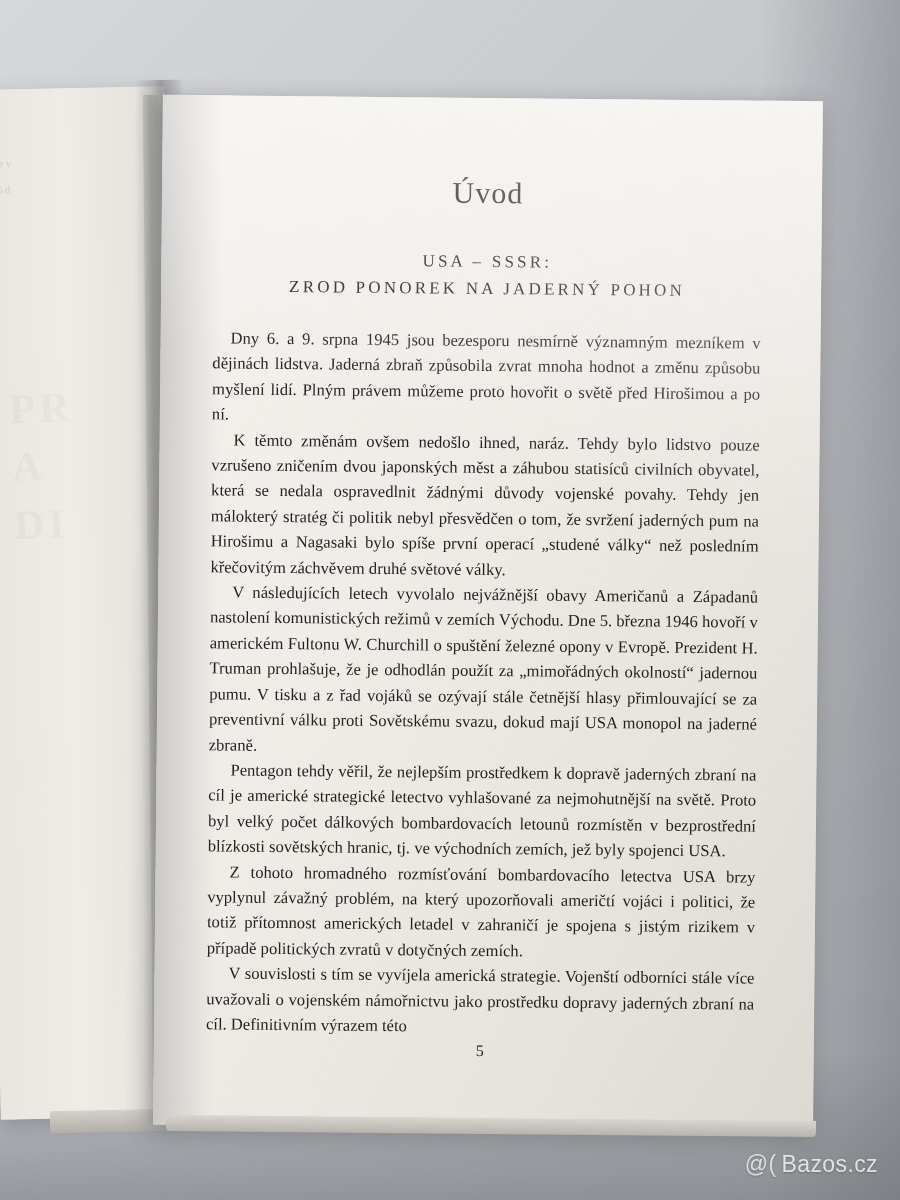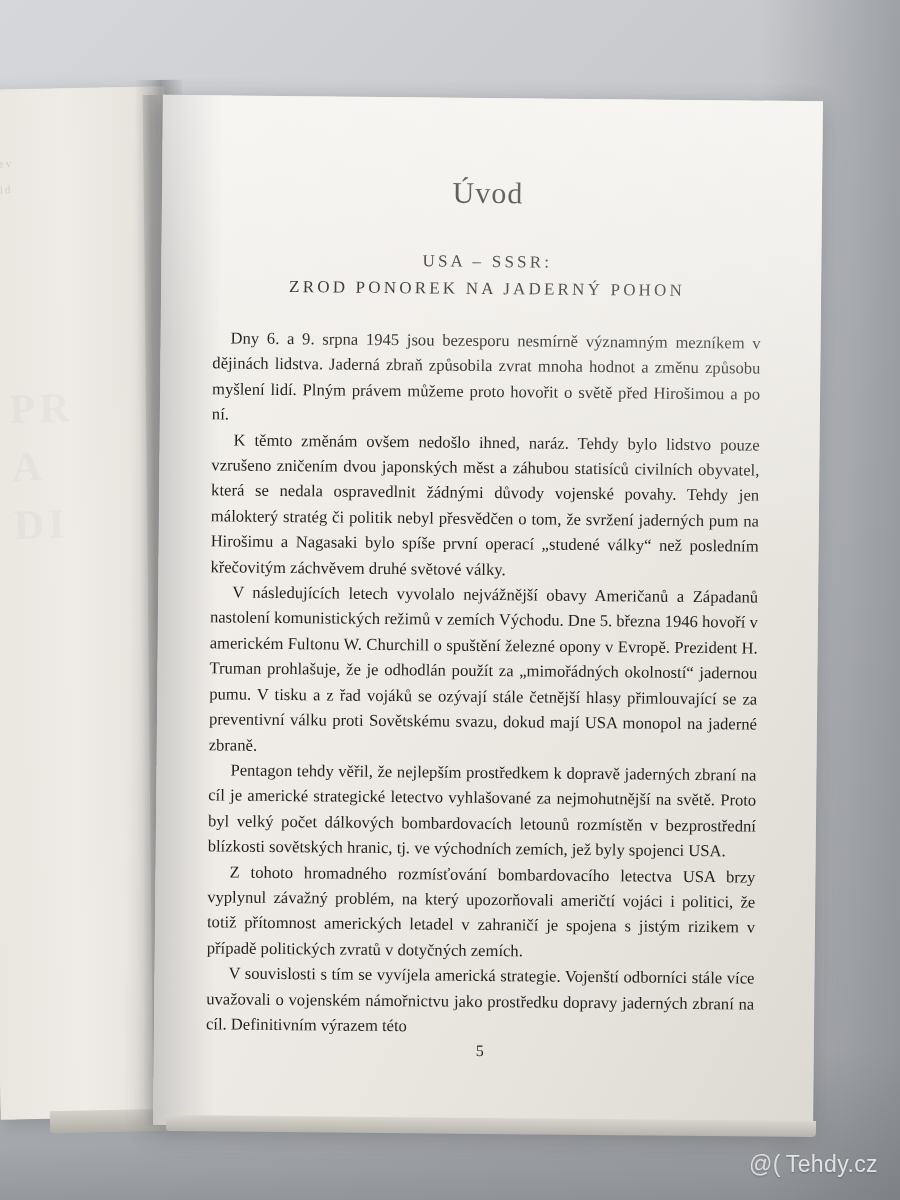--- a/index.html
+++ b/index.html
@@ -267,16 +267,16 @@
       </div>
 
       <div class="page-sheen"></div>
     </div>
 
     <div class="page-stack"></div>
   </div>
 
   <div class="watermark">
     <span class="wm-at">@(</span>
-    <span>Tehdy.cz</span>
+    <span>Bazos.cz</span>
   </div>
 
 </div>
 
 </body></html>

